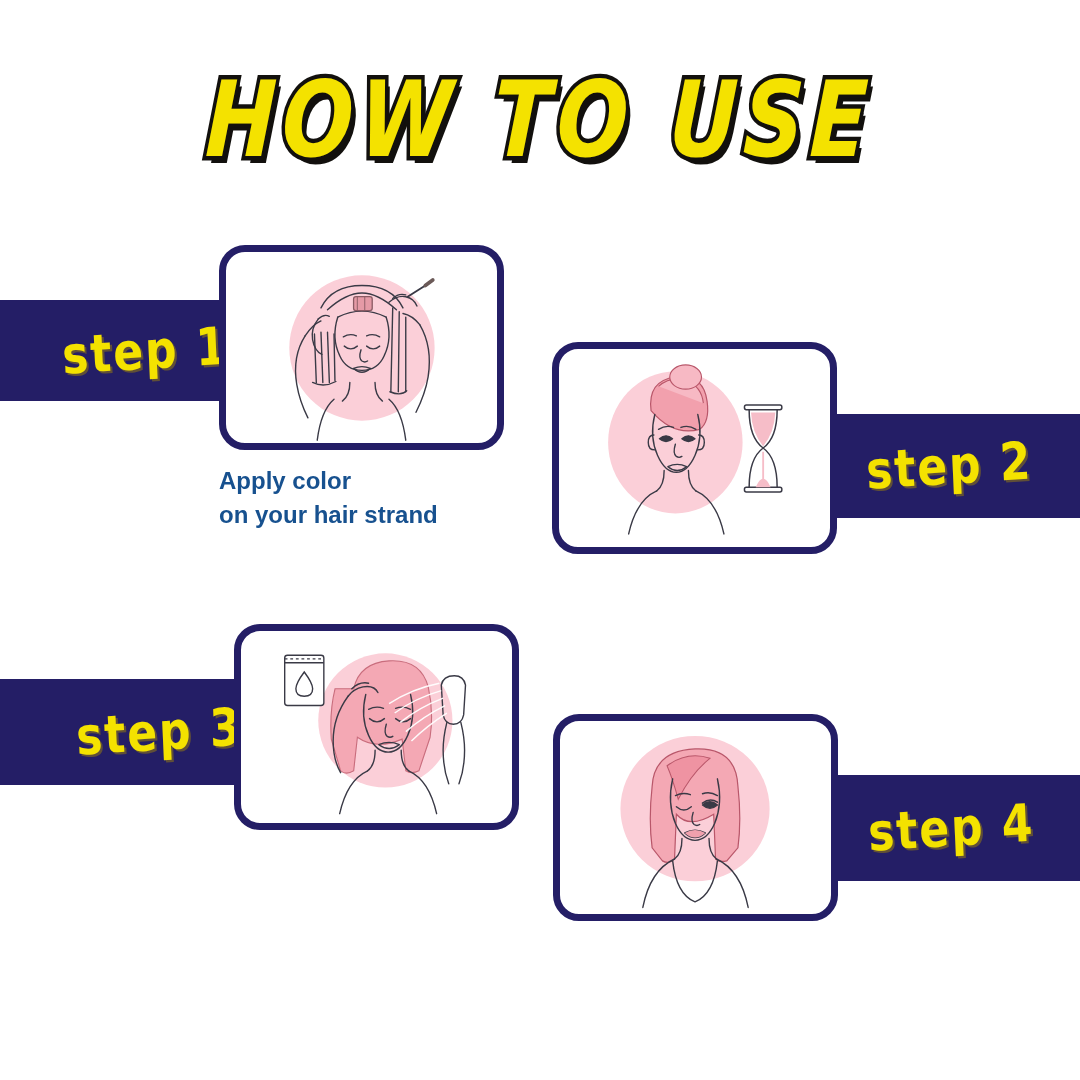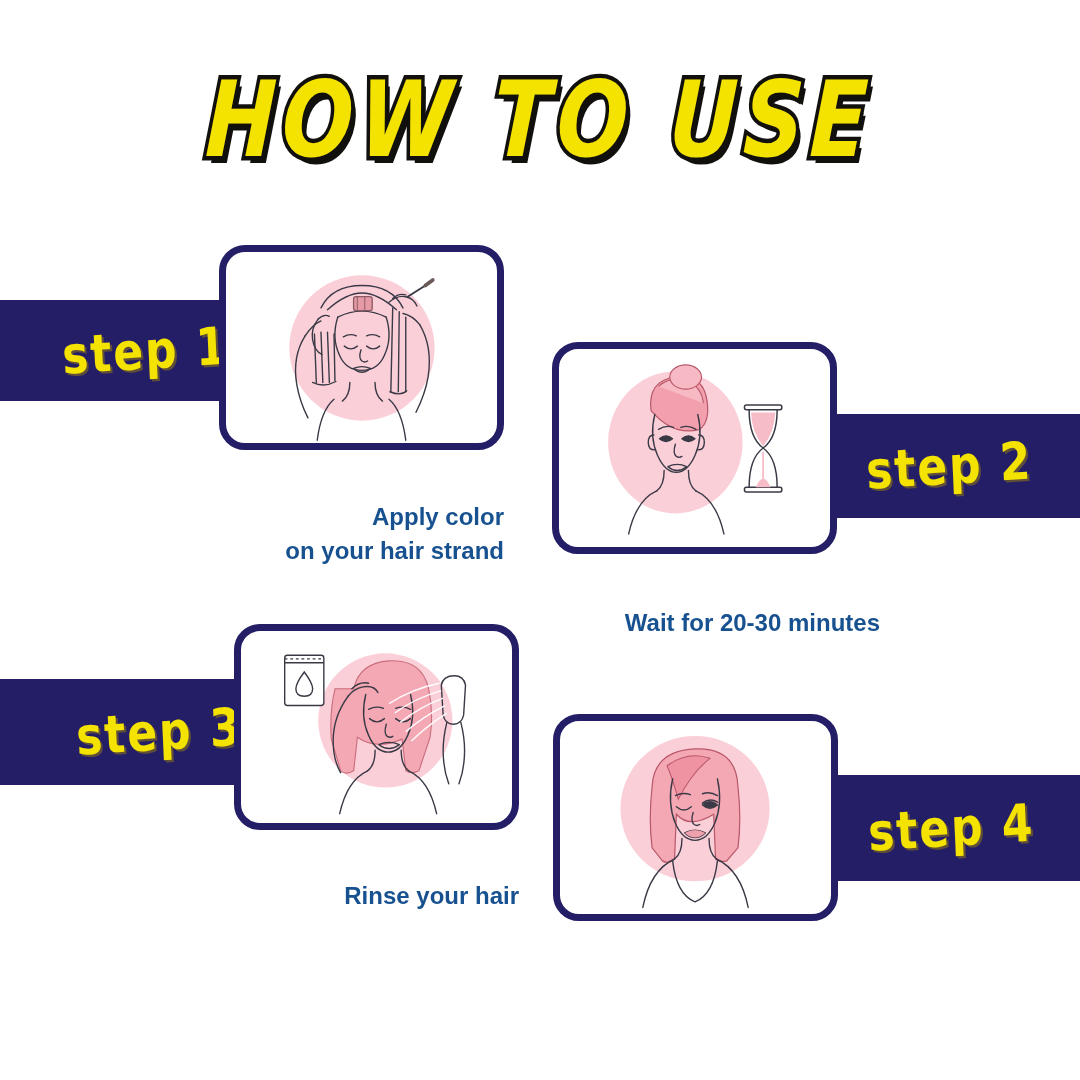--- a/index.html
+++ b/index.html
@@ -92,24 +92,23 @@
   .art svg { display: block; width: 100%; height: 100%; }
 
   
   .caption {
     position: absolute;
     color: #17518f;
     font-family: "Liberation Sans", sans-serif;
     font-weight: 700;
     font-size: 24px;
     line-height: 34px;
-    text-align: right;
+    text-align: left;
     z-index: 3;
     white-space: pre-line;
-    margin-top: 36px;
   }
   .caption-1 { left: 219px; top: 464px; width: 285px; }
   .caption-2 { left: 528px; top: 570px; width: 352px; }
   .caption-3 { left: 234px; top: 843px; width: 285px; }
   .caption-4 { left: 553px; top: 934px; width: 285px; }
 </style>
 </head>
 <body>
 
 <div class="stage">
@@ -216,21 +215,20 @@
           <path d="M201 65 q0 30 15 41 q-15 11 -15 42" fill="#ffffff"></path>
           <path d="M231 65 q0 30 -15 41 q15 11 15 42" fill="#ffffff"></path>
         </g>
         <path d="M203 68 q1 22 13 36 q12 -14 13 -36 z" fill="#f6bdc8"></path>
         <path d="M208 148 q8 -18 16 0 z" fill="#f6bdc8"></path>
         <path d="M216 110 v32" stroke="#f6bdc8" stroke-width="2"></path>
       </svg>
     </div>
   </div>
 
-  <div class="caption caption-2">Wait for 20-30 minutes</div>
 
   <div class="banner banner-3">
     <span class="banner-label">step 3</span>
   </div>
 
   <div class="card card-3">
     <div class="art">
       <svg viewBox="0 0 285 206" xmlns="http://www.w3.org/2000/svg">
         <ellipse cx="152" cy="96" rx="72" ry="72" fill="#fbcfd8"></ellipse>
 
@@ -268,21 +266,20 @@
           <path d="M210 56 q-30 6 -54 22"></path>
           <path d="M212 64 q-28 8 -50 24"></path>
           <path d="M214 72 q-26 10 -46 26"></path>
           <path d="M216 80 q-24 12 -42 28"></path>
           <path d="M218 88 q-22 14 -38 30"></path>
         </g>
       </svg>
     </div>
   </div>
 
-  <div class="caption caption-3">Rinse your hair</div>
 
   <div class="banner banner-4">
     <span class="banner-label">step 4</span>
   </div>
 
   <div class="card card-4">
     <div class="art">
       <svg viewBox="0 0 285 207" xmlns="http://www.w3.org/2000/svg">
         <ellipse cx="142" cy="94" rx="80" ry="78" fill="#fbcfd8"></ellipse>
 

